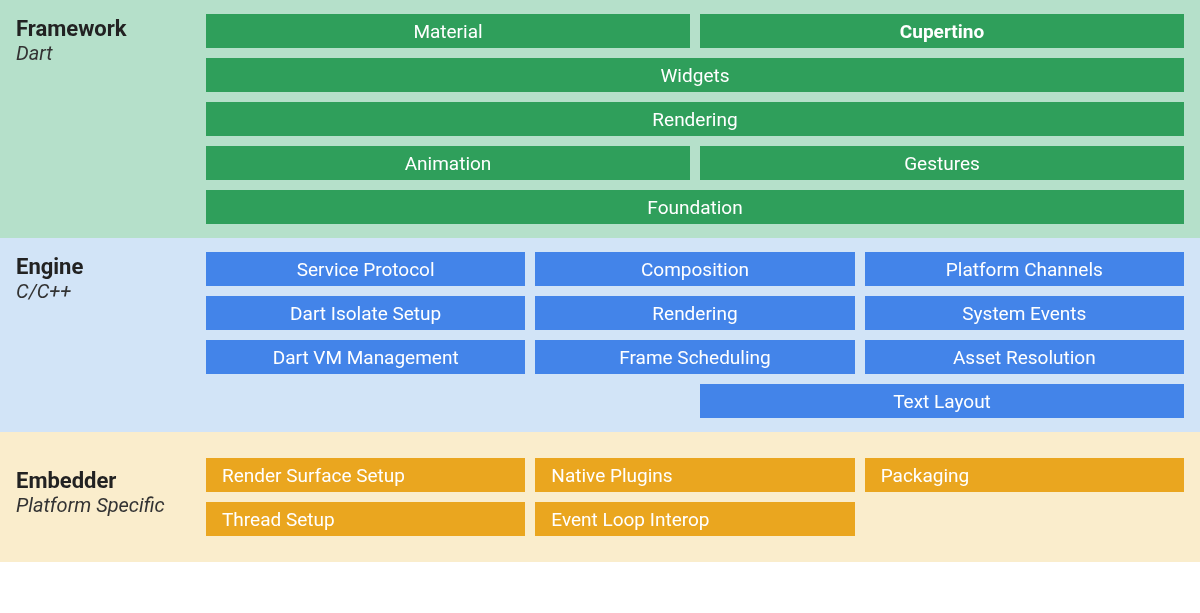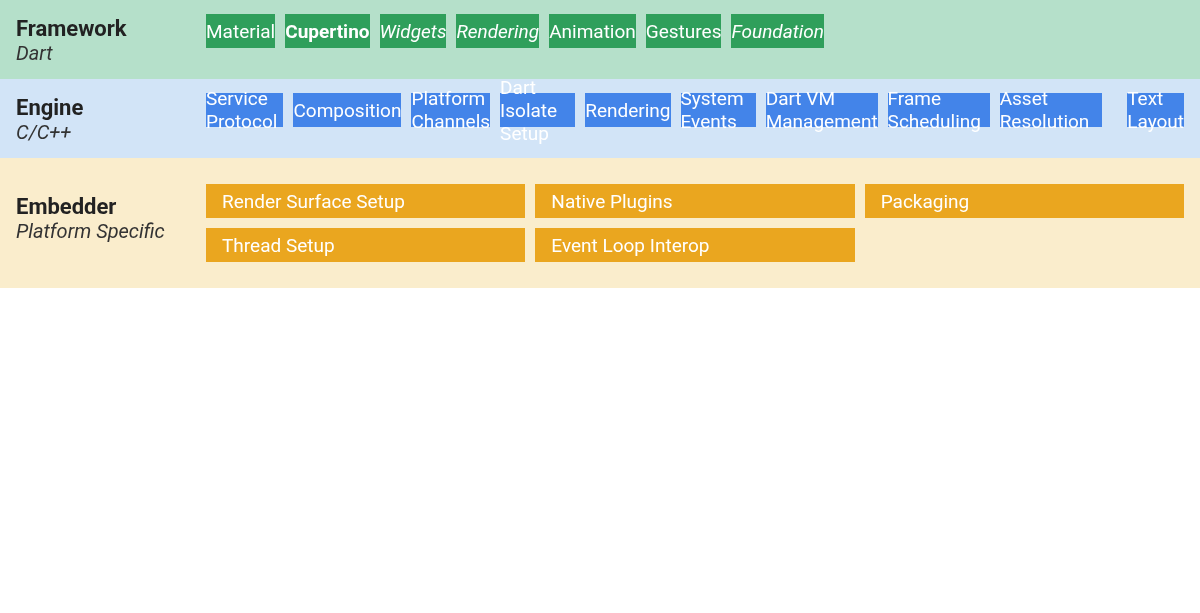--- a/index.html
+++ b/index.html
@@ -26,21 +26,21 @@
     color: #222;
   }
   .layer-label .subtitle {
     font-style: italic;
     font-size: 20px;
     color: #333;
   }
   .layer-body {
     flex: 1;
     display: flex;
-    flex-direction: row;
+    flex-direction: column;
     gap: 10px;
   }
   .row {
     display: flex;
     flex-direction: row;
     gap: 10px;
   }
   .row.cols-3 > * { flex: 1; }
   .block {
     display: flex;
@@ -64,21 +64,21 @@
   .engine-row1 > *, .engine-row2 > *, .engine-row3 > *, .engine-row4 > * { flex: 1; }
   .empty { background: transparent !important; }
   
   .embedder { background: #faedcc; padding-top: 26px; padding-bottom: 26px; }
   .embedder .block { background: #eaa61f; }
   .embedder-col { flex: 1; display: flex; flex-direction: column; gap: 10px; }
   
   .fw-row1 { gap: 10px; }
   .fw-row1 > :first-child { flex: 1; }
   .fw-row1 > :last-child { flex: 1; font-weight: bold; }
-  .fw-full { width: 100%; font-style: italic; }
+  .fw-full { width: 100%; }
 </style>
 </head>
 <body>
 
 <div class="layer framework">
   <div class="layer-label">
     <div class="title">Framework</div>
     <div class="subtitle">Dart</div>
   </div>
   <div class="layer-body">

